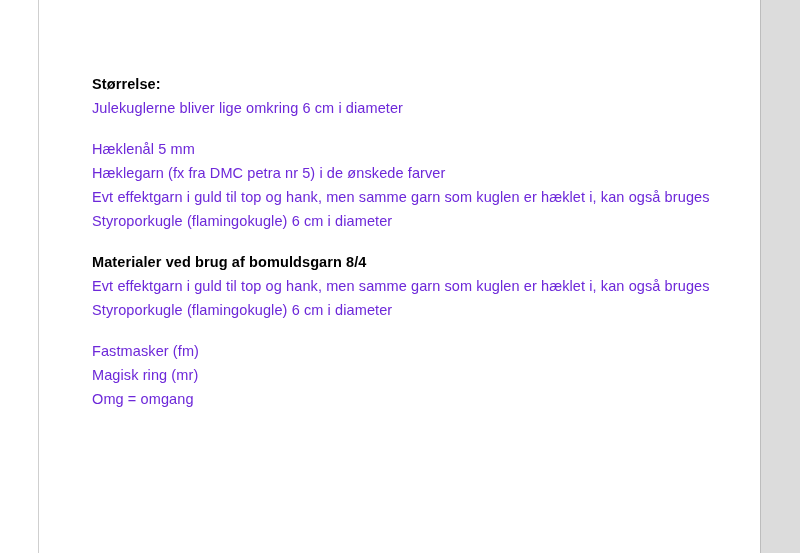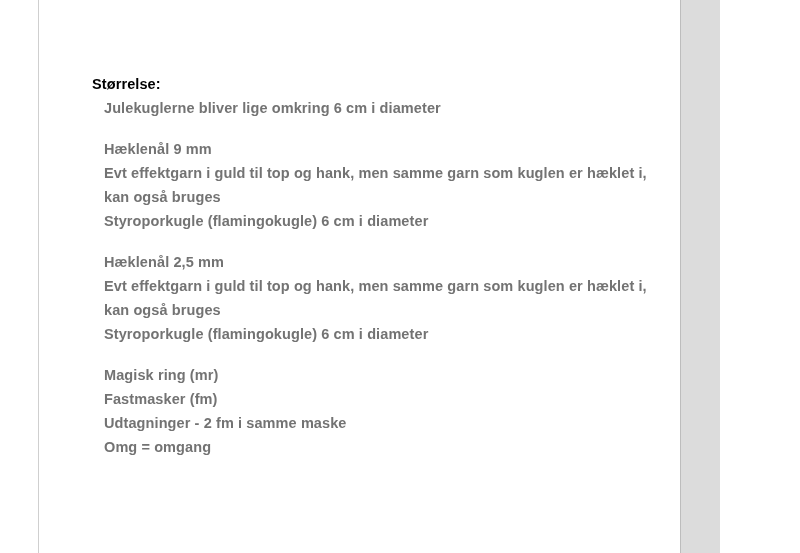--- a/index.html
+++ b/index.html
@@ -8,21 +8,21 @@
     background: #ffffff;
   }
   body {
     width: 800px;
     height: 553px;
     overflow: hidden;
     font-family: "Liberation Sans", sans-serif;
   }
   .page {
     position: relative;
-    width: 720px;
+    width: 800px;
     height: 553px;
     background: #ffffff;
     box-sizing: border-box;
   }
   .left-margin {
     position: absolute;
     left: 0;
     top: 0;
     width: 38px;
     height: 553px;
@@ -68,55 +68,54 @@
   }
   .heading {
     font-size: 14.5px;
     font-weight: bold;
     color: #000000;
     line-height: 24px;
     letter-spacing: 0.1px;
   }
   .line {
     font-size: 14.5px;
-    font-weight: bold;
-    color: #737373;
+    font-weight: normal;
+    color: #6d28d9;
     line-height: 24px;
     letter-spacing: 0.1px;
     white-space: pre-wrap;
-    margin-left: 12px;
   }
 </style>
 </head>
 <body>
 
 <div class="page">
 
   <div class="left-margin"></div>
 
   <div class="doc-body">
     <div class="content">
         <div class="block">
           <div class="heading">Størrelse:</div>
           <div class="line">Julekuglerne bliver lige omkring 6 cm i diameter</div>
         </div>
         <div class="block">
-          <div class="line">Hæklenål 9 mm</div>
+          <div class="line">Hæklenål 5 mm</div>
+          <div class="line">Hæklegarn (fx fra DMC petra nr 5) i de ønskede farver</div>
           <div class="line">Evt effektgarn i guld til top og hank, men samme garn som kuglen er hæklet i, kan også bruges</div>
           <div class="line">Styroporkugle (flamingokugle) 6 cm i diameter</div>
         </div>
         <div class="block">
-          <div class="line">Hæklenål 2,5 mm</div>
+          <div class="heading">Materialer ved brug af bomuldsgarn 8/4</div>
           <div class="line">Evt effektgarn i guld til top og hank, men samme garn som kuglen er hæklet i, kan også bruges</div>
           <div class="line">Styroporkugle (flamingokugle) 6 cm i diameter</div>
         </div>
         <div class="block">
+          <div class="line">Fastmasker (fm)</div>
           <div class="line">Magisk ring (mr)</div>
-          <div class="line">Fastmasker (fm)</div>
-          <div class="line">Udtagninger - 2 fm i samme maske</div>
           <div class="line">Omg = omgang</div>
         </div>
       </div>
   </div>
 
   <div class="right-gutter">
     <div class="inner-edge"></div>
   </div>
 
 </div>

